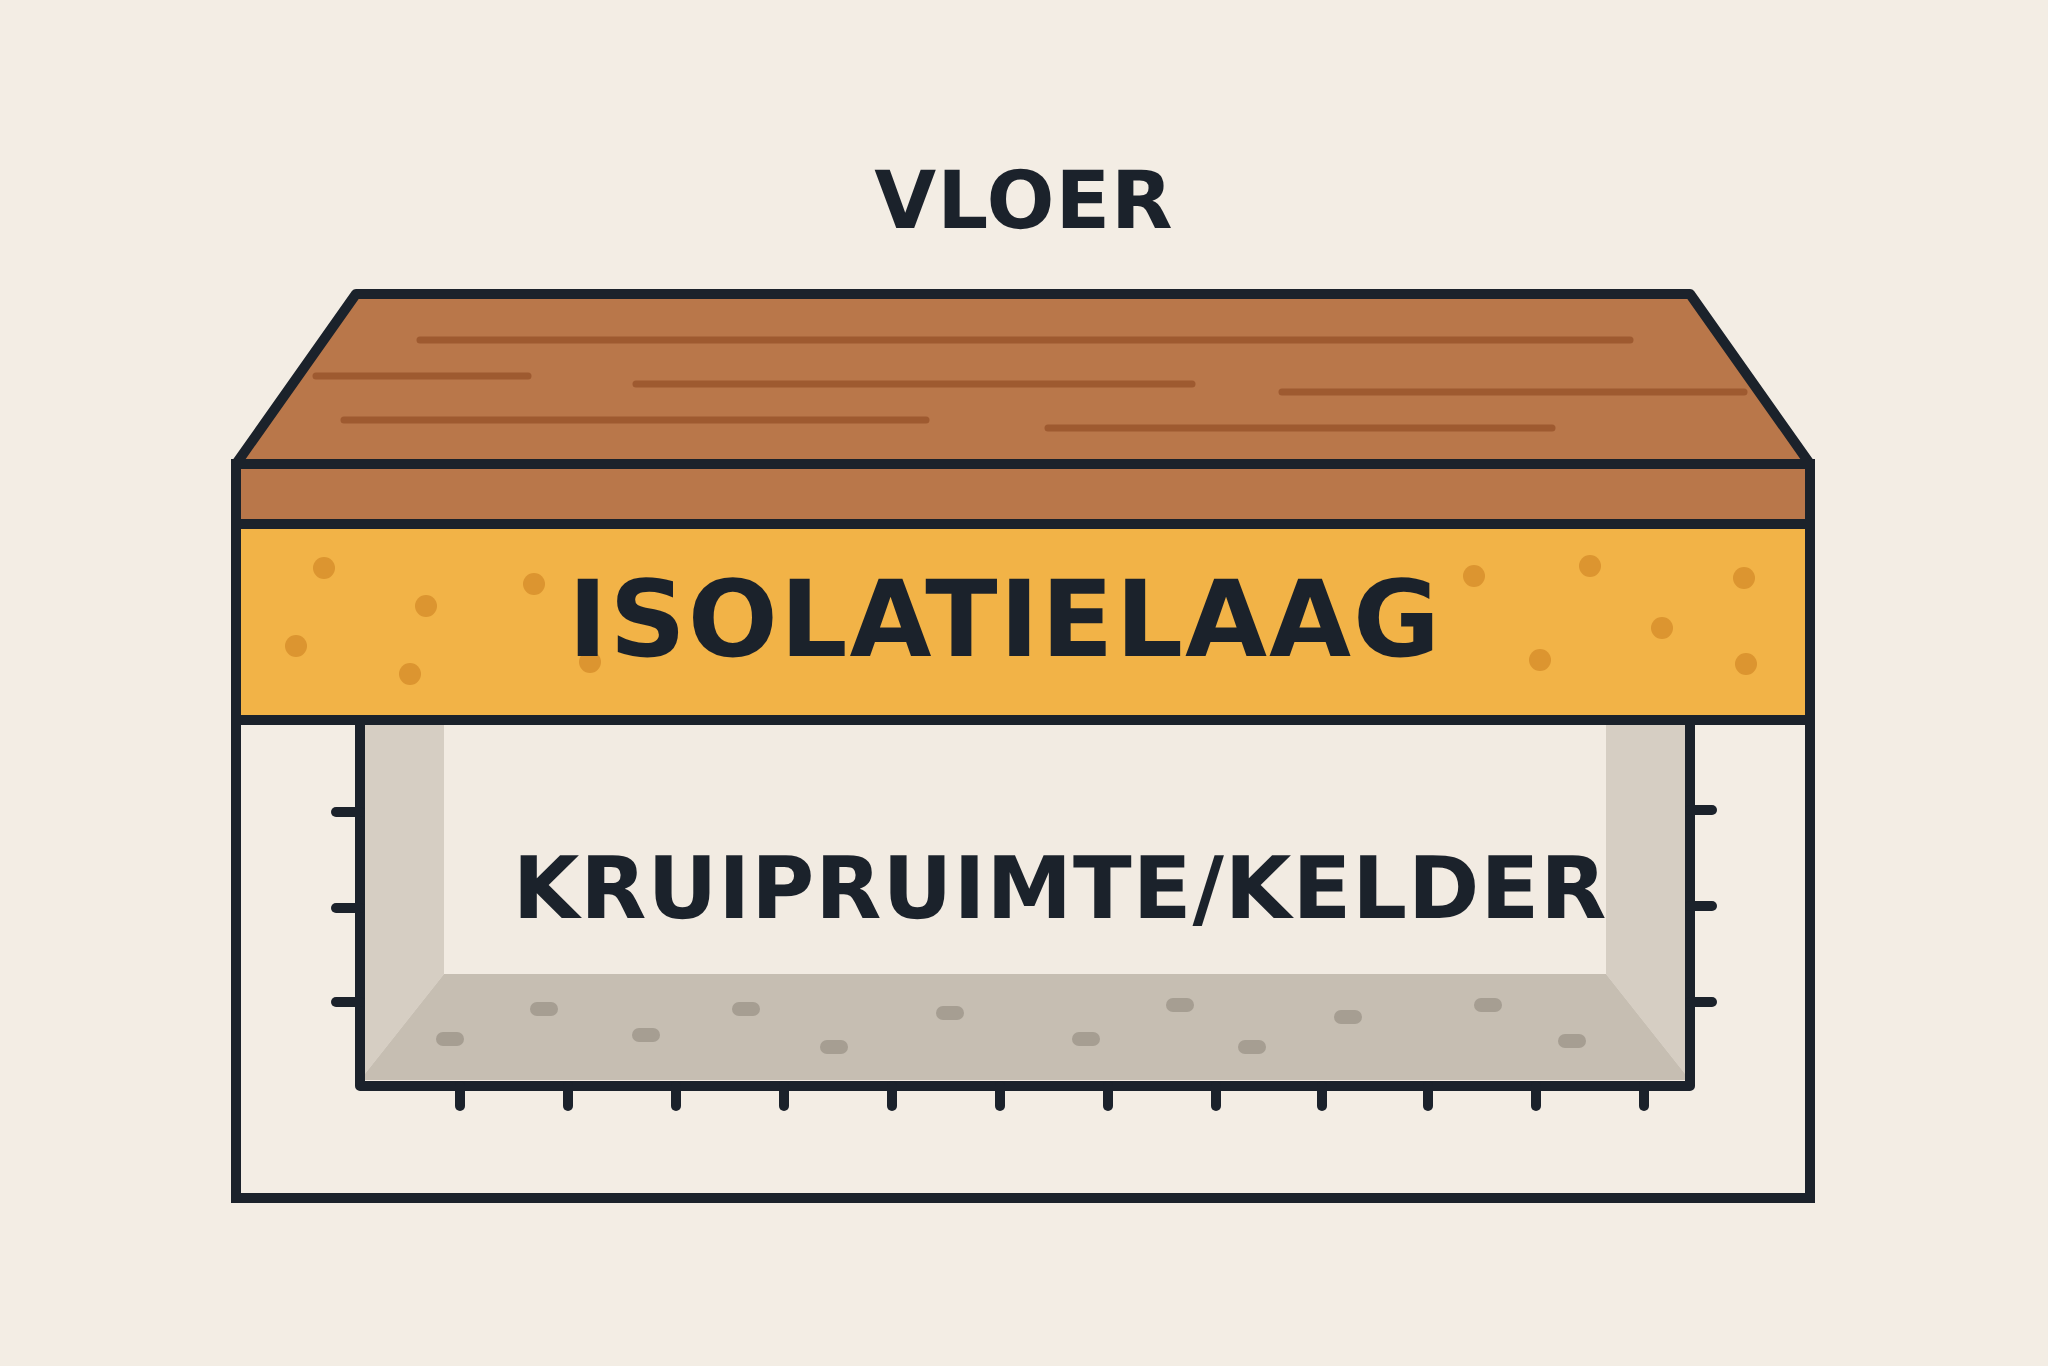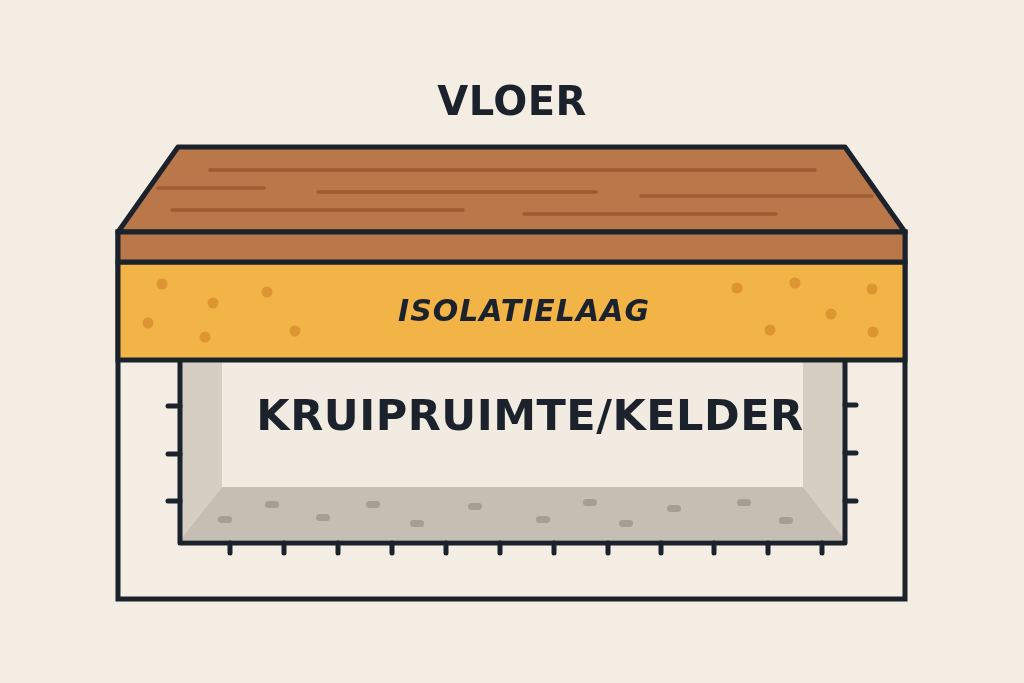--- a/index.html
+++ b/index.html
@@ -13,22 +13,22 @@
   .lbl {
     position: absolute;
     font-family: "DejaVu Sans", "Liberation Sans", sans-serif;
     font-weight: bold;
     color: #1b222b;
     white-space: nowrap;
     text-align: center;
     letter-spacing: 0.5px;
   }
   #title { left: 412px; top: 76px; width: 200px; font-size: 40px; line-height: 50px; }
-  #insul-label { left: 312px; top: 286px; width: 424px; font-size: 30px; line-height: 50px; letter-spacing: 1px; font-style: italic; }
-  #crawl-label { left: 230px; top: 390px; width: 600px; font-size: 43px; line-height: 50px; }
+  #insul-label { left: 284px; top: 286px; width: 424px; font-size: 53px; line-height: 50px; letter-spacing: 1px; }
+  #crawl-label { left: 230px; top: 420px; width: 600px; font-size: 43px; line-height: 50px; }
 </style>
 </head>
 <body>
 
 <svg id="diagram" width="1024" height="683" viewBox="0 0 1024 683" xmlns="http://www.w3.org/2000/svg">
 
   <rect x="118" y="232" width="787" height="367" fill="#f3ede4" stroke="#1b222b" stroke-width="5"></rect>
 
   <g>
     <rect x="180" y="360" width="665" height="183" fill="#f2ebe2"></rect>

